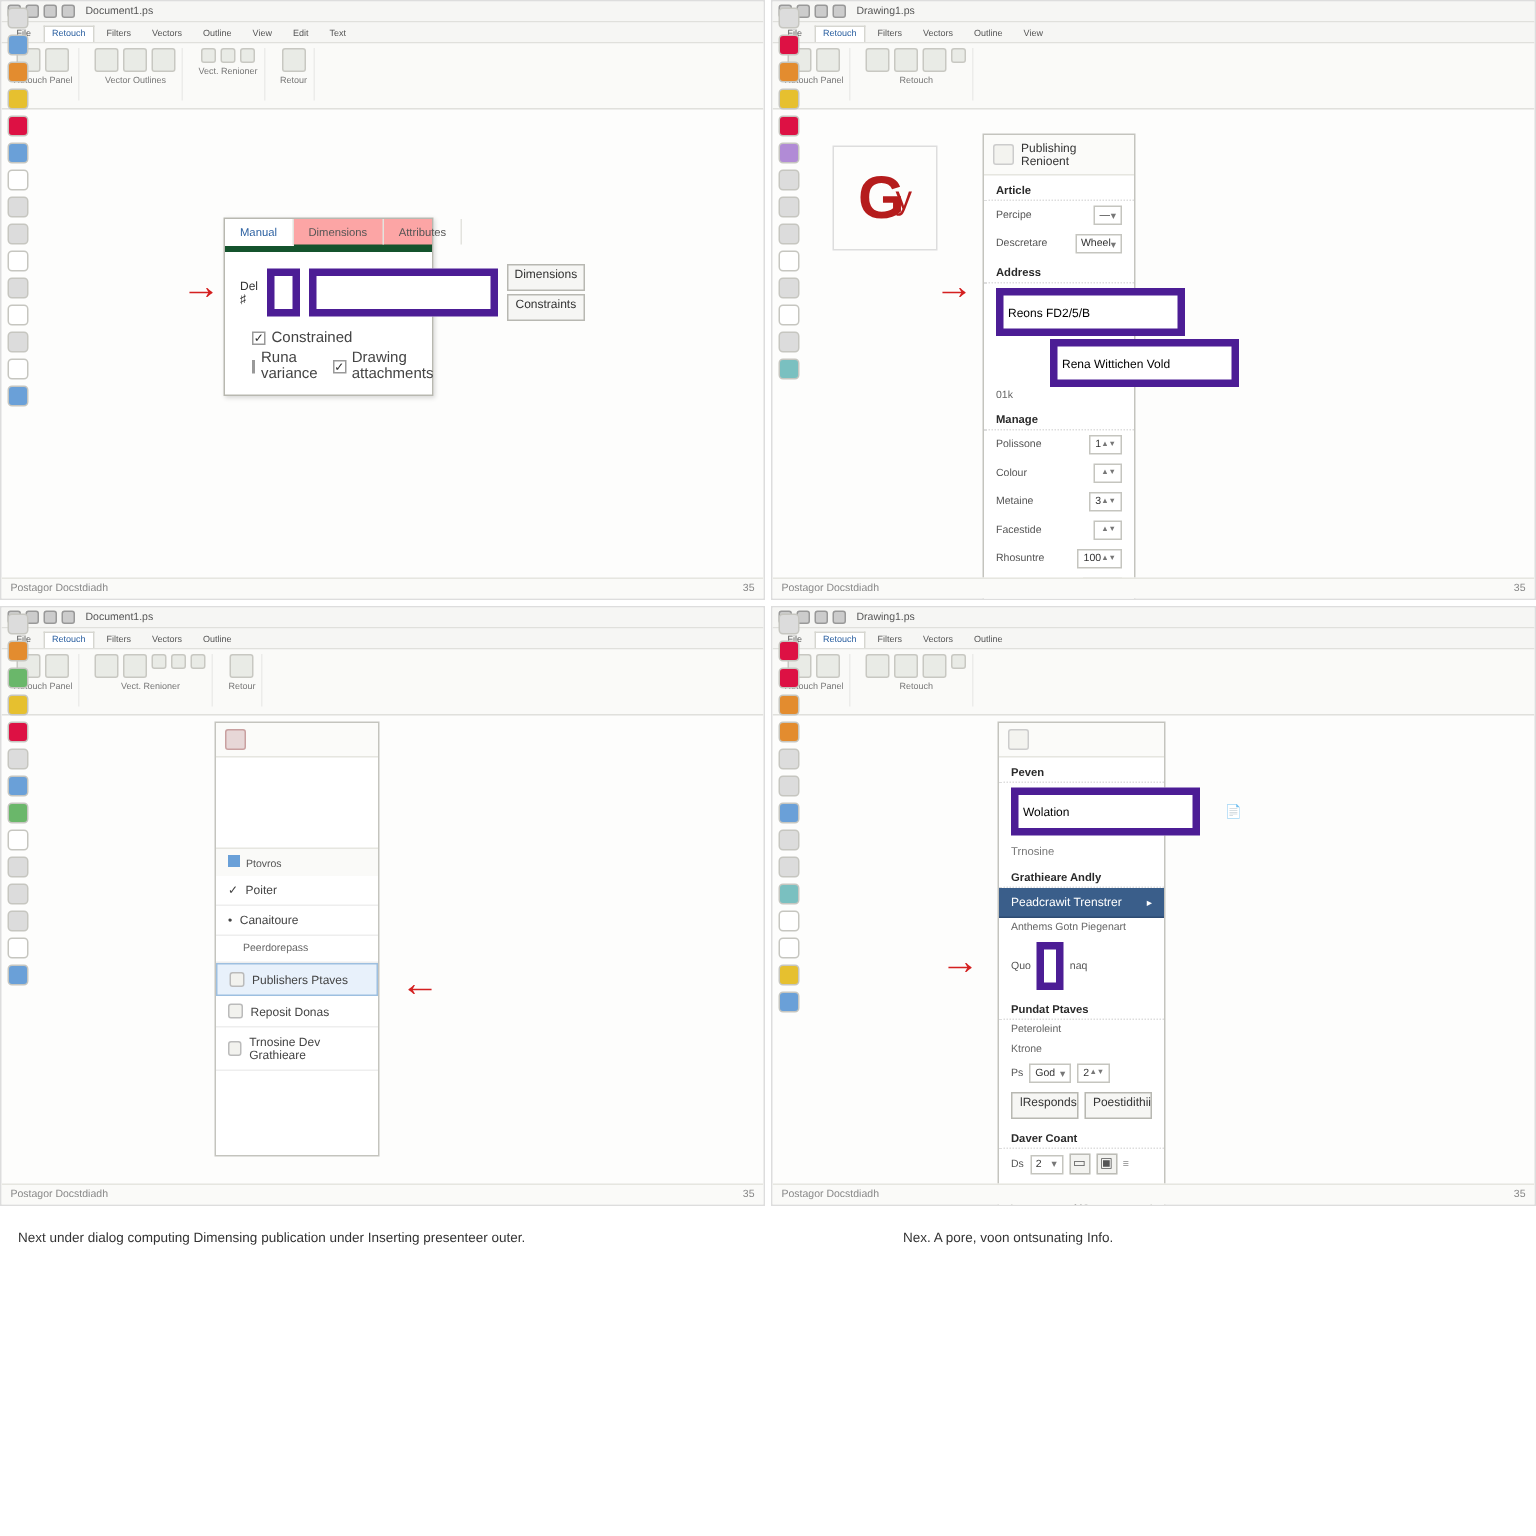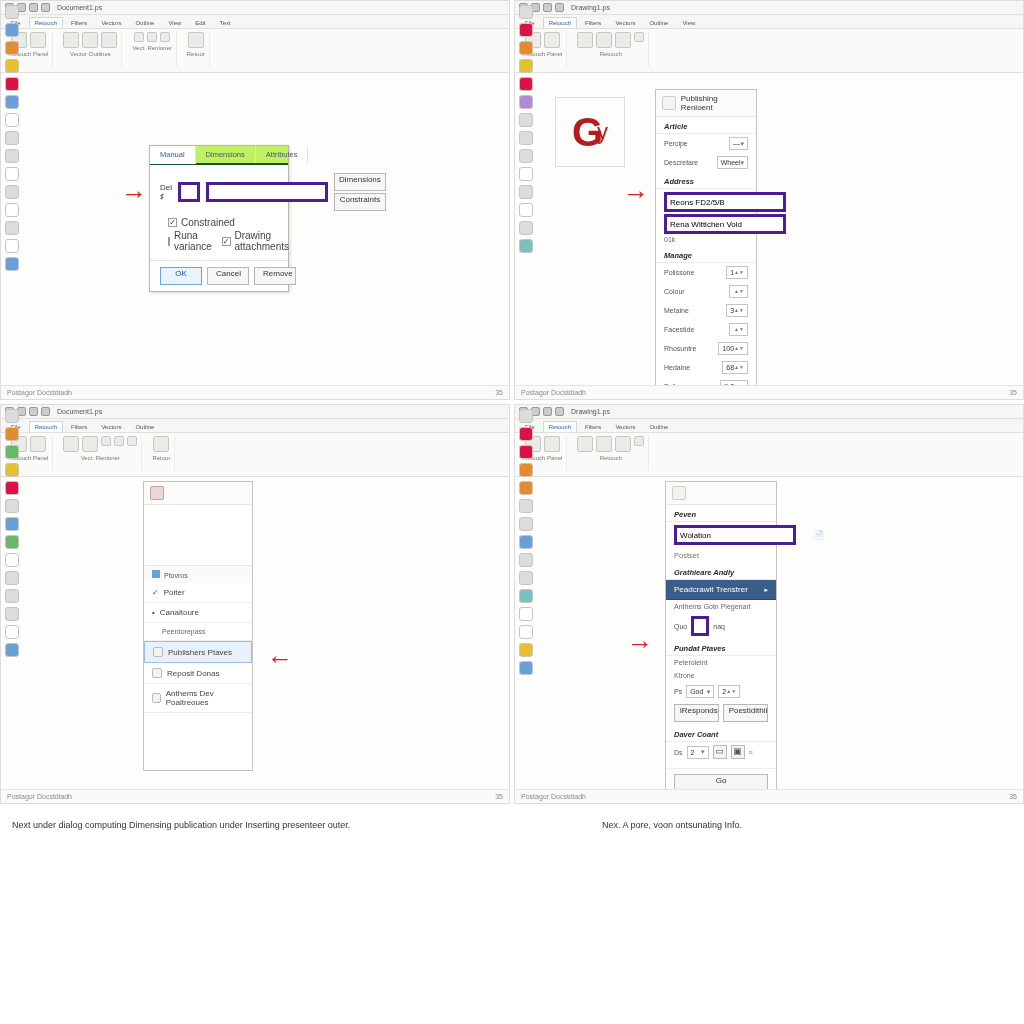--- a/index.html
+++ b/index.html
@@ -27,40 +27,40 @@
   .sb-item { width: 14px; height: 14px; border-radius: 3px; background: #e6e6e2; border: 1px solid #c6c6c0; }
   .sb-red { background:#d14; } .sb-orange{background:#e38c2f;} .sb-yellow{background:#e6c02f;}
   .sb-blue{background:#6aa0d8;} .sb-green{background:#6ab76a;} .sb-grey{background:#dcdcdc;} .sb-white{background:#fff;}
   .sb-purple{background:#b18bd6;} .sb-teal{background:#7ac0c0;}
 
   .statusbar { position: absolute; left: 0; right: 0; bottom: 0; height: 14px; background: #fafaf8; border-top: 1px solid #e6e6e0; font-size: 7px; color: #888; padding: 2px 6px; display: flex; align-items: center; justify-content: space-between; }
 
   .caption { font-size: 9px; color: #333; padding: 14px 6px 0; }
 
   .dialog { position: absolute; background: #fff; border: 1px solid #b8b8b0; box-shadow: 1px 1px 3px rgba(0,0,0,.15); font-size: 8px; }
-  .dlg-tabs { display:flex; border-bottom:2px solid #14532d; background:#bef264;}
+  .dlg-tabs { display:flex; border-bottom:5px solid #14532d; background:#fca5a5;}
   .dlg-tab { padding:4px 10px; font-size:7.5px; color:#555; border-right:1px solid #e3e3de;}
   .dlg-tab.active{ background:#fff; border-bottom:1px solid #fff; margin-bottom:-1px; color:#2a5fa0;}
   .dlg-body { padding:8px 10px; }
   .row { display:flex; align-items:center; gap:6px; margin-bottom:6px;}
-  .txtfield { height:20px; border:3px solid #4c1d95; background:#fff; padding:1px 3px; font-size:8px; flex:1;}
+  .txtfield { height:32px; border:5px solid #4c1d95; background:#fff; padding:1px 3px; font-size:8px; flex:1;}
   .btn { height:18px; min-width:42px; padding:1px 8px; background:#f6f6f4; border:1px solid #b8b8b2; font-size:8px; color:#333; text-align:center;}
   .btn.primary { background:#eaf3fb; border-color:#6ea4d8; color:#1a4f90;}
   .chk { display:flex; align-items:center; gap:4px; font-size:10px; color:#444;}
   .chkbox{ width:9px;height:9px;border:1px solid #999;background:#fff; display:inline-block;}
   .chkbox.on:after{content:"✓";display:block;font-size:8px;color:#333;line-height:8px;text-align:center;}
   .dlg-foot { display:flex; gap:5px; padding:6px 10px; border-top:1px solid #e4e4de; justify-content:flex-start;}
 
   .arrow-right,.arrow-left { position:absolute; font-size:26px; color:#d42020; font-weight:bold; }
 
   .panel { position:absolute; background:#fff; border:1px solid #c4c4be; font-size:7.5px; }
   .panel-header{display:flex;align-items:center;gap:5px;padding:4px 6px;border-bottom:1px solid #e6e6e0;background:#fbfbf9;}
   .panel-header .pico{width:14px;height:14px;border:1px solid #ccc;background:#f3f3ef;border-radius:2px;}
   .panel-title{font-size:8px;color:#333;}
-  .sec-title{font-size:7.5px;color:#2a2a2a;padding:5px 8px 2px;font-weight:bold;border-bottom:1px dotted #ddd;font-style:italic;}
+  .sec-title{font-size:7.5px;color:#2a2a2a;padding:5px 8px 2px;font-weight:bold;border-bottom:1px dotted #ddd;}
   .kv{display:flex;align-items:center;gap:17px;padding:3px 8px;}
   .kv label{width:48px;color:#555;font-size:7px;}
   .combo,.spin{flex:1;height:13px;border:1px solid #c5c5bf;background:#fff;font-size:7px;padding:0 3px;display:flex;align-items:center;justify-content:space-between;}
   .spin .arrows{display:flex;flex-direction:column;font-size:5px;line-height:5px;color:#777;}
   .combo:after{content:"▾";font-size:7px;color:#777;}
 
   .list{border-top:1px solid #e6e6e0;}
   .list-item{display:flex;align-items:center;gap:5px;padding:5px 8px;border-bottom:1px solid #eee;font-size:8px;color:#444;}
   .list-item .li-ico{width:10px;height:10px;border:1px solid #bbb;background:#f2f2ee;border-radius:2px;}
   .list-item.sel{background:#e8f1fb;border:1px solid #9dbfe0;}
@@ -171,25 +171,20 @@
           <span class="chkbox on"></span>
           <span>Constrained</span>
         </div>
         <div class="chk" style="margin:2px 0 0 8px;">
           <span class="chkbox"></span>
           <span>Runa variance</span>
           <span class="chkbox on" style="margin-left:6px;"></span>
           <span>Drawing attachments</span>
         </div>
       </div>
-      <div class="dlg-foot">
-        <div class="btn primary">OK</div>
-        <div class="btn">Cancel</div>
-        <div class="btn">Remove</div>
-      </div>
     </div>
 
     <div class="statusbar">
       <span>Postagor Docstdiadh</span>
       <span>35</span>
     </div>
   </div>
 
   <div class="pane">
     <div class="qat">
@@ -263,21 +258,21 @@
         </div>
       <div class="kv">
           <label>Descretare</label>
           <div class="combo">
             <span>Wheel</span>
           </div>
         </div>
       <div class="sec-title">Address</div>
       <div style="padding:3px 8px;">
         <input class="txtfield" value="Reons FD2/5/B" style="">
-        <input class="txtfield" style="margin-top: 2px;" value="Rena Wittichen Vold">
+        <input class="txtfield" style="margin-top: 2px; margin-left: 36px;" value="Rena Wittichen Vold">
         <div style="font-size:7px;color:#666;margin-top:2px;">01k</div>
       </div>
       <div class="sec-title">Manage</div>
       <div id="p2-rows">
           <div class="kv">
             <label>Polissone</label>
             <div class="spin">
               <span>1</span>
               <span class="arrows">▲▼</span>
             </div>
@@ -420,21 +415,21 @@
         <div class="list-item sel">
             <span class="li-ico"></span>
             <span>Publishers Ptaves</span>
           </div>
         <div class="list-item">
             <span class="li-ico"></span>
             <span>Reposit Donas</span>
           </div>
         <div class="list-item">
             <span class="li-ico"></span>
-            <span>Anthems Dev Poaitreoues</span>
+            <span>Trnosine Dev Grathieare</span>
           </div>
       </div>
     </div>
 
     <span class="arrow-left" style="left:266px; top:235px;">←</span>
 
     <div class="statusbar">
         <span>Postagor Docstdiadh</span>
         <span>35</span>
       </div>
@@ -497,21 +492,21 @@
     <div class="panel" style="left:150px;top:76px;width:112px;">
       <div class="panel-header">
           <span class="pico"></span>
         </div>
       <div class="sec-title">Peven</div>
       <div class="kv">
           <input class="txtfield" value="Wolation" style="">
           <span style="font-size:9px;">📄</span>
         </div>
       <div class="kv" style="color:#777;">
-          <span>Postset</span>
+          <span>Trnosine</span>
         </div>
       <div class="sec-title">Grathieare Andly</div>
       <div class="list-item menu-item-dark chev">
           <span>Peadcrawit Trenstrer</span>
         </div>
       <div class="kv" style="font-size:7px;color:#666;">
           <span>Anthems Gotn Piegenart</span>
         </div>
       <div class="small-row">
           <label>Quo</label>

